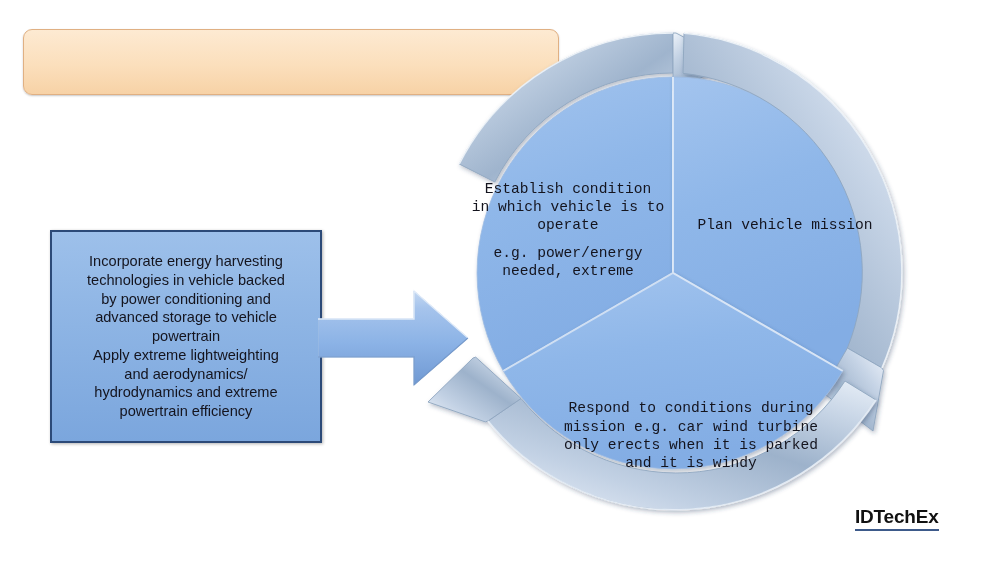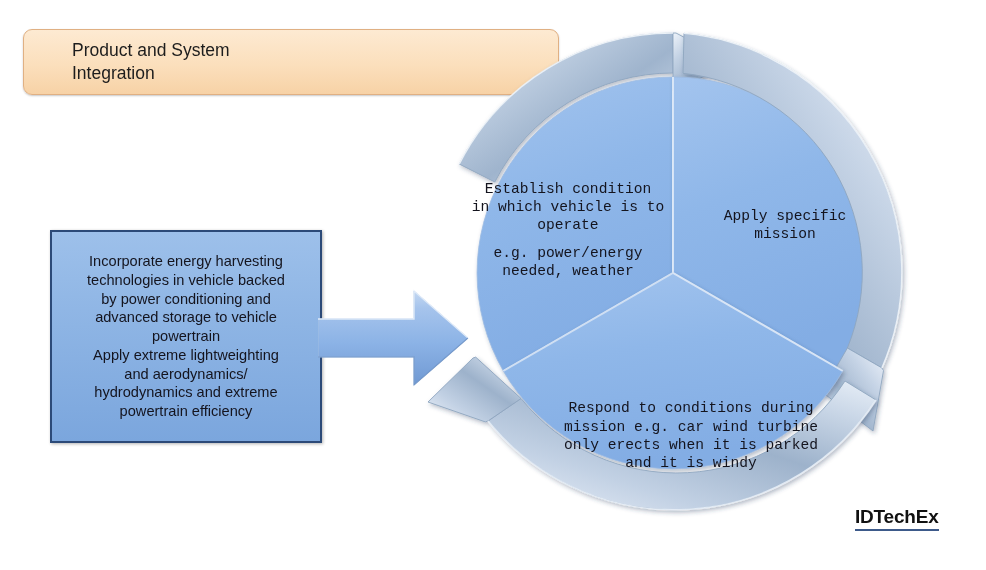--- a/index.html
+++ b/index.html
@@ -125,22 +125,20 @@
     height: 2px;
     background: #3d5a8a;
     width: 100%;
   }
 </style>
 </head>
 <body>
 
 <div id="header-banner">
   <div class="hdr-inner">
-    <div class="hdr-label" id="header-label-integration">Product and System
-Integration</div>
   </div>
 </div>
 
 <div id="left-box">
   <div id="left-box-text">Incorporate energy harvesting
 technologies in vehicle backed
 by power conditioning and
 advanced storage to vehicle
 powertrain
 Apply extreme lightweighting
@@ -256,26 +254,26 @@
     <path d="M 458.0,382.0 A 240,240 0 0 1 70.0,403.0" fill="none" stroke="#eef4fb" stroke-width="1.6" opacity="0.85"></path>
   </g>
 </svg>
 
 <div class="seg-label" id="segment-label-1">
   <div class="seg-text">
     <span>Establish condition
 in which vehicle is to
 operate</span>
     <span class="para2">e.g. power/energy
-needed, weather</span>
+needed, extreme</span>
   </div>
 </div>
 
 <div class="seg-label" id="segment-label-2">
-  <div class="seg-text">Apply specific mission</div>
+  <div class="seg-text">Plan vehicle mission</div>
 </div>
 
 <div class="seg-label" id="segment-label-3">
   <div class="seg-text">Respond to conditions during
 mission e.g. car wind turbine
 only erects when it is parked
 and it is windy</div>
 </div>
 
 <div id="logo">

